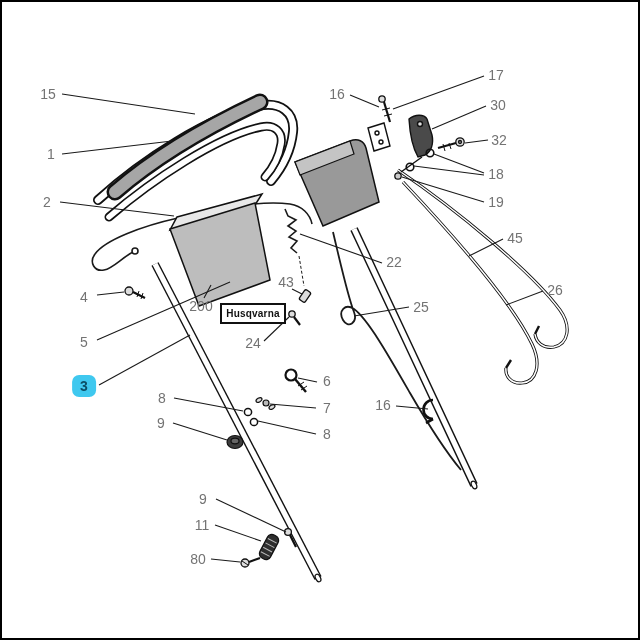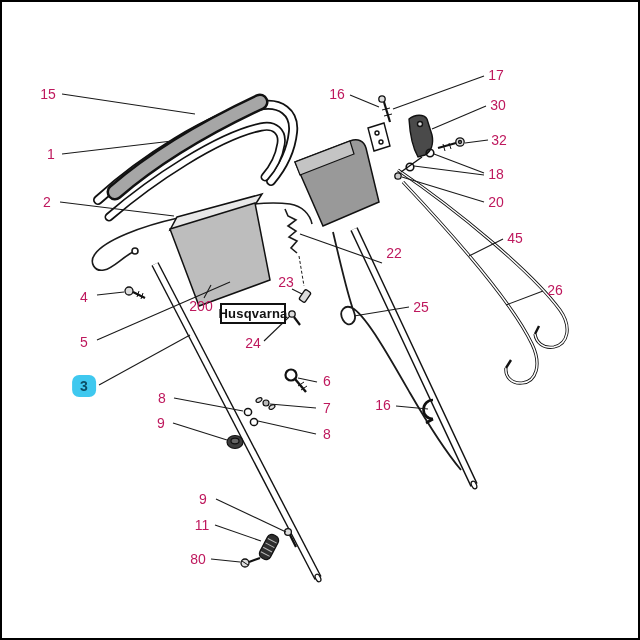--- a/index.html
+++ b/index.html
@@ -9,38 +9,38 @@
     border:2px solid #000;
     background:#fff;
     font-family:"Liberation Sans", sans-serif;
     overflow:hidden;
   }
   .art{position:absolute;left:0;top:0;}
   .callout{
     position:absolute;
     transform:translate(-50%,-50%);
     font-size:14px;
-    color:#be185d;
+    color:#737373;
     line-height:1;
     white-space:nowrap;
     user-select:none;
   }
   .callout.highlight{
     padding:4px 8px;
     border-radius:7px;
     font-weight:bold;
   }
   .brand-box{
     position:absolute;
     left:218px;top:301px;
     width:62px;height:17px;
     background:#fff;
     border:2px solid #111;
     display:flex;align-items:center;justify-content:center;
-    font-size:13px;font-weight:bold;color:#111;
+    font-size:10px;font-weight:bold;color:#111;
     letter-spacing:0.2px;
   }
 </style>
 </head>
 <body>
 
 <div class="page">
 
   <svg class="art" width="636" height="636" viewBox="0 0 636 636">
 
@@ -230,30 +230,30 @@
   <span class="callout" style="left:45px;top:200px">2</span>
   <span class="callout" style="left:82px;top:295px">4</span>
   <span class="callout" style="left:82px;top:340px">5</span>
   <span class="callout highlight" style="left: 82px; top: 384px; background: rgb(63, 200, 239); color: rgb(12, 79, 102);">3</span>
   <span class="callout" style="left:199px;top:304px">200</span>
   <span class="callout" style="left:160px;top:396px">8</span>
   <span class="callout" style="left:159px;top:421px">9</span>
   <span class="callout" style="left:201px;top:497px">9</span>
   <span class="callout" style="left:200px;top:523px">11</span>
   <span class="callout" style="left:196px;top:557px">80</span>
-  <span class="callout" style="left:284px;top:280px">23</span>
+  <span class="callout" style="left:284px;top:280px">43</span>
   <span class="callout" style="left:251px;top:341px">24</span>
-  <span class="callout" style="left:392px;top:251px">22</span>
+  <span class="callout" style="left:392px;top:260px">22</span>
   <span class="callout" style="left:419px;top:305px">25</span>
   <span class="callout" style="left:335px;top:92px">16</span>
   <span class="callout" style="left:494px;top:73px">17</span>
   <span class="callout" style="left:496px;top:103px">30</span>
   <span class="callout" style="left:497px;top:138px">32</span>
   <span class="callout" style="left:494px;top:172px">18</span>
-  <span class="callout" style="left:494px;top:200px">20</span>
+  <span class="callout" style="left:494px;top:200px">19</span>
   <span class="callout" style="left:513px;top:236px">45</span>
   <span class="callout" style="left:553px;top:288px">26</span>
   <span class="callout" style="left:325px;top:379px">6</span>
   <span class="callout" style="left:325px;top:406px">7</span>
   <span class="callout" style="left:325px;top:432px">8</span>
   <span class="callout" style="left:381px;top:403px">16</span>
 
 </div>
 
 </body></html>

